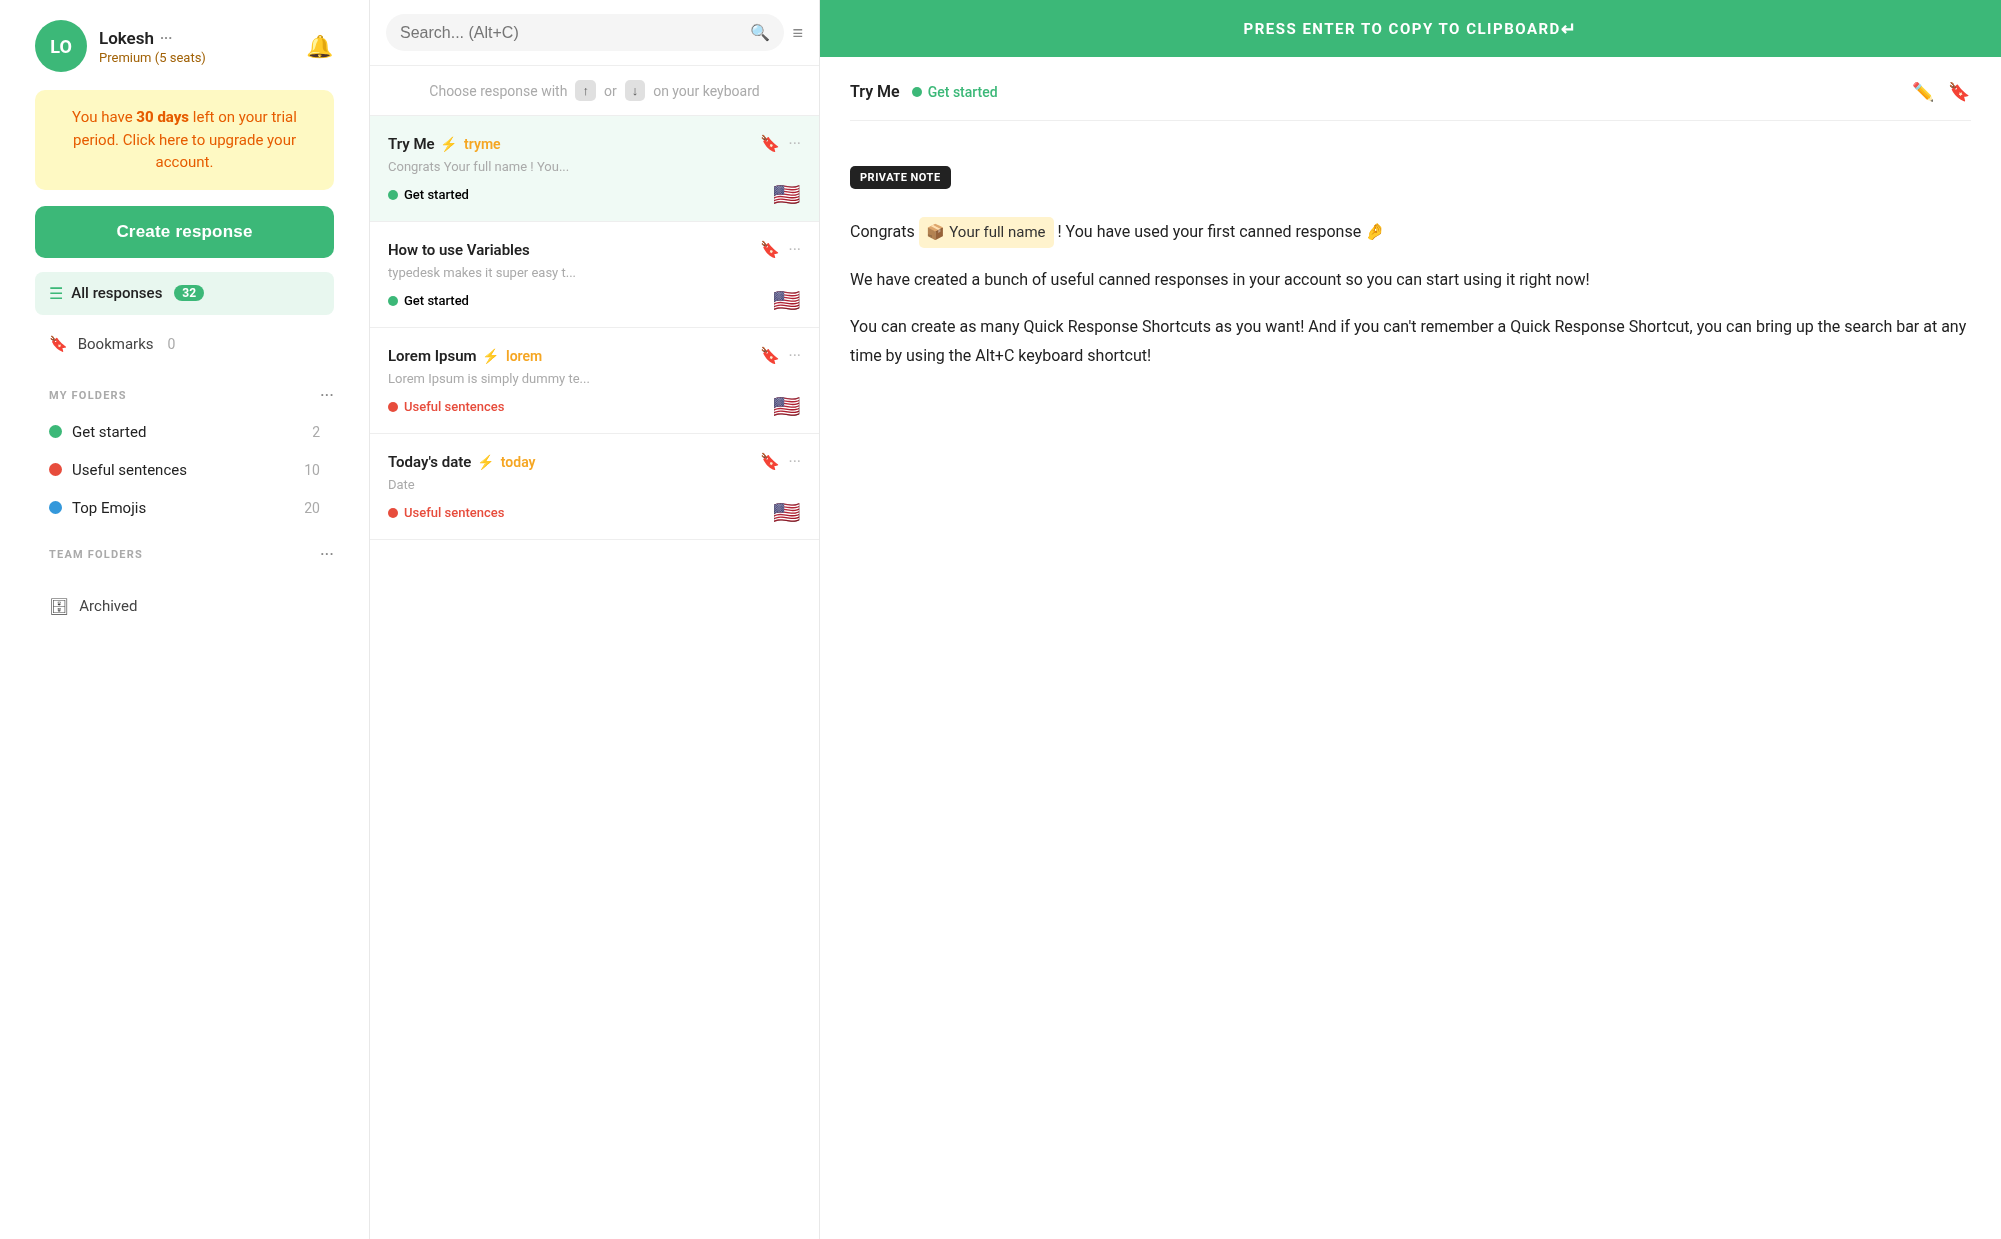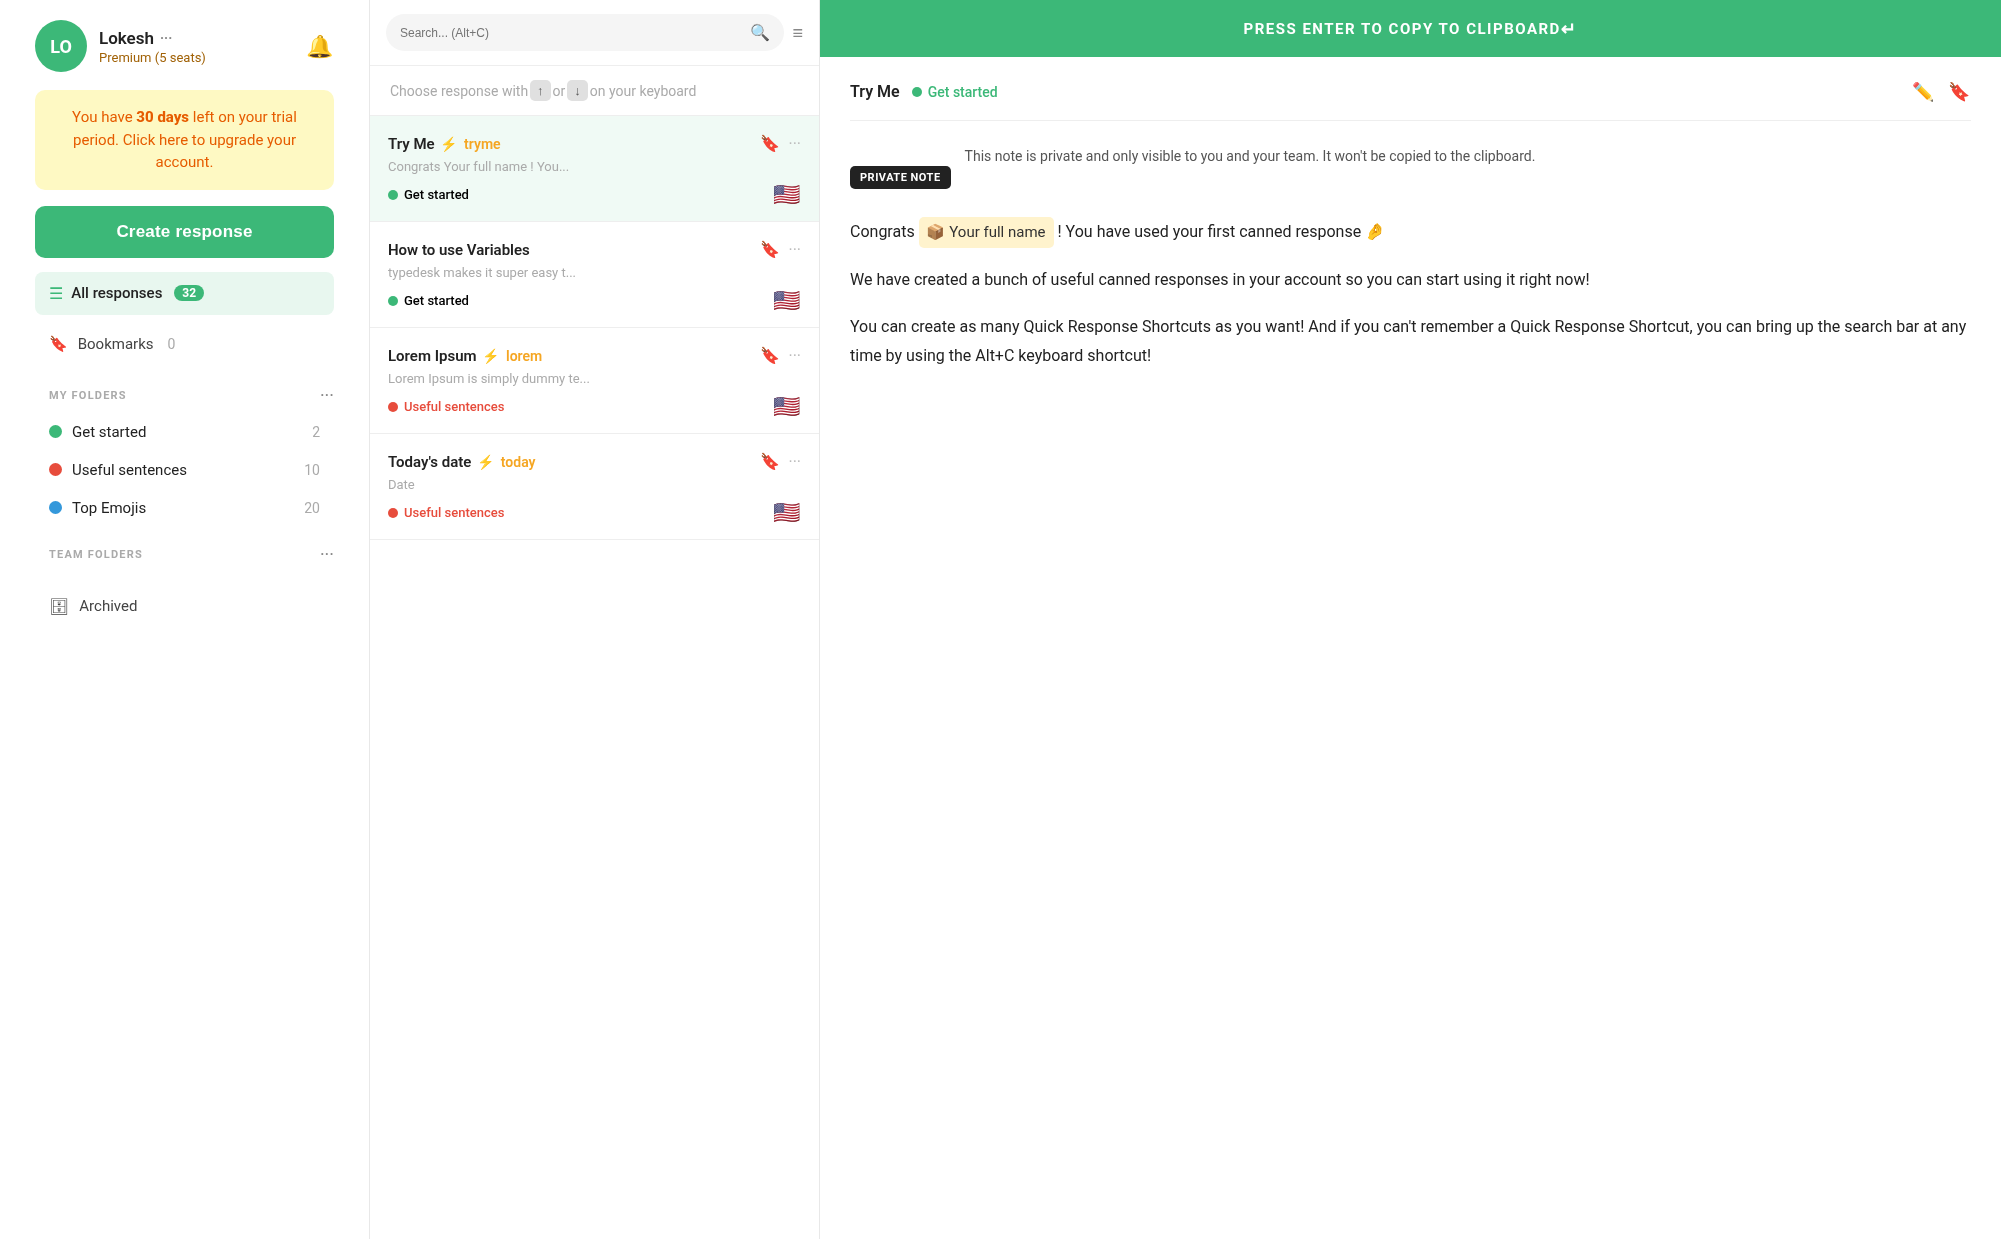--- a/index.html
+++ b/index.html
@@ -208,34 +208,35 @@
       display: flex;
       align-items: center;
       background: #f5f5f5;
       border-radius: 20px;
       padding: 9px 14px;
       gap: 8px;
     }
     .search-input {
       border: none;
       background: transparent;
-      font-size: 12px;
+      font-size: 16px;
       color: #15803d;
       outline: none;
       flex: 1;
     }
     .search-icon { color: #888; font-size: 16px; }
     .filter-icon { color: #888; font-size: 18px; cursor: pointer; }
 
     .keyboard-hint {
       padding: 14px 20px;
       border-bottom: 1px solid #eee;
       display: flex;
       align-items: center;
-      gap: 2px;
+      justify-content: center;
+      gap: 8px;
       color: #aaa;
       font-size: 14px;
       background: #fff;
     }
     .kbd-arrow {
       background: #e0e0e0;
       border-radius: 5px;
       padding: 3px 7px;
       font-size: 13px;
       color: #555;
@@ -617,21 +618,20 @@
         </div>
       </div>
       <div class="right-header-actions">
         <span>✏️</span>
         <span>🔖</span>
       </div>
     </div>
 
     <div class="private-note-box">
       <span class="private-note-badge">PRIVATE NOTE</span>
-      <p class="private-note-text">This note is private and only visible to you and your team. It won't be copied to the clipboard.</p>
     </div>
 
     <div class="right-body">
       <p>
         <span>Congrats </span><span class="variable-chip">
             <span>📦</span>
             <span>Your full name</span>
           </span><span> ! You have used your first canned response 🤌</span>
       </p>
       <p>We have created a bunch of useful canned responses in your account so you can start using it right now!</p>

